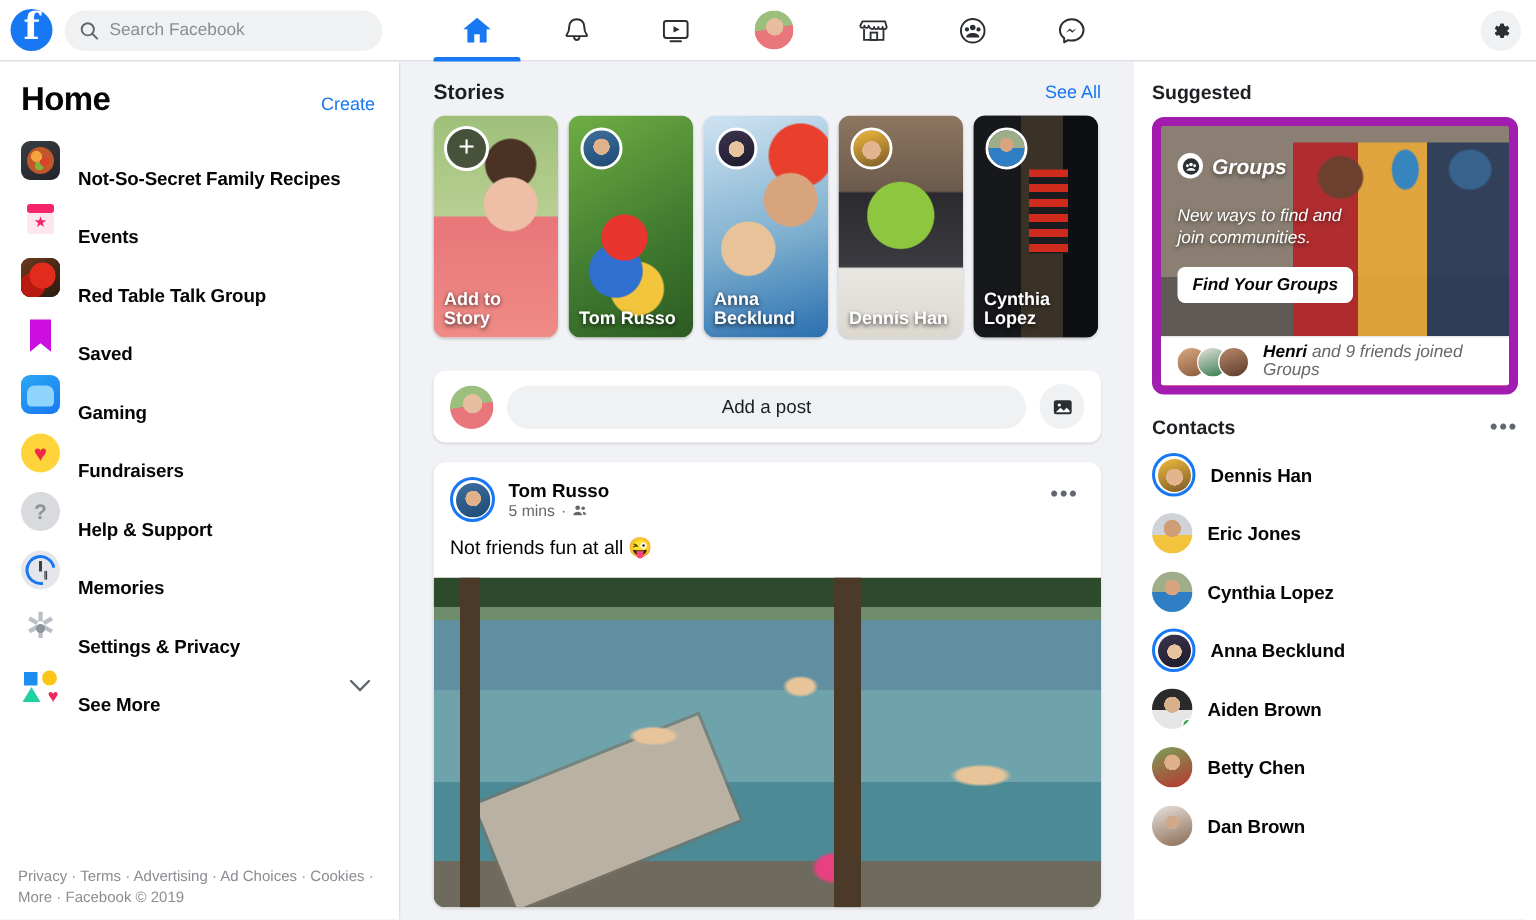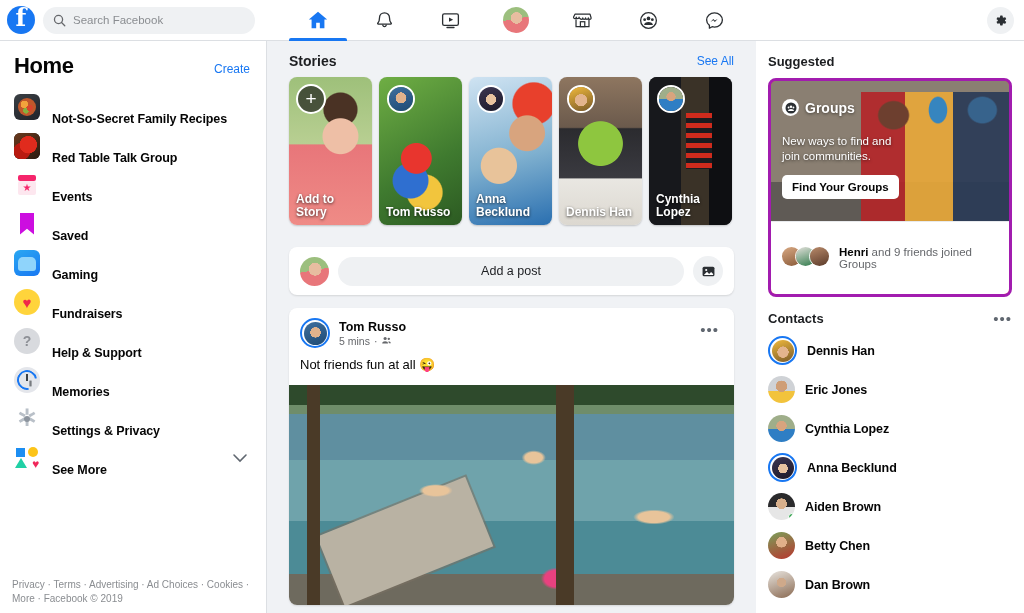--- a/index.html
+++ b/index.html
@@ -243,41 +243,41 @@
     position: absolute; top: 41px; left: 756px; width: 268px; height: 572px;
     background: #fff; overflow: hidden;
   }
   .rail-title { font-size: 13px; font-weight: bold; color: #1c1e21; }
   .rail-sec { padding: 13px 12px 0 12px; }
   .rail-sec.row { display: flex; align-items: center; justify-content: space-between; }
   .rail-dots { color: #606770; font-size: 15px; letter-spacing: 1px; cursor: pointer; }
 
   .sugg-card {
     margin: 9px 12px 0 12px; border-radius: 8px; overflow: hidden;
-    border: 3px solid #a21caf; background: #ef4444;
+    border: 6px solid #a21caf; background: #ef4444; font-style: italic;
   }
   .sugg-hero { height: 140px; position: relative; overflow: hidden; }
   .sugg-overlay { position: absolute; left: 11px; top: 18px; width: 130px; z-index: 3; }
   .sugg-brand { display: flex; align-items: center; gap: 6px; color: #fff; }
   .sugg-brand .g {
     width: 17px; height: 17px; border-radius: 50%; background: #fff;
     display: flex; align-items: center; justify-content: center; flex: none;
   }
   .sugg-brand .n { font-size: 14px; font-weight: bold; text-shadow: 0 1px 3px rgba(0,0,0,.5); }
   .sugg-sub {
     color: #fff; font-size: 11.5px; line-height: 15px; margin-top: 18px;
     text-shadow: 0 1px 3px rgba(0,0,0,.6);
   }
   .sugg-btn {
     display: inline-block; margin-top: 11px; background: #fff; color: #050505;
     font-size: 11.5px; font-weight: bold; border-radius: 5px;
     padding: 6px 10px; cursor: pointer;
   }
   .sugg-foot {
-    display: flex; align-items: flex-start; gap: 9px; padding: 24px 10px;
+    display: flex; align-items: center; gap: 9px; padding: 4px 10px;
     border-top: 1px solid #e8eaed; background: #fff;
   }
   .stack { display: flex; flex: none; }
   .stack .f {
     width: 21px; height: 21px; border-radius: 50%; border: 1.5px solid #fff;
     margin-left: -7px; overflow: hidden;
   }
   .stack .f:first-child { margin-left: 0; }
   .sugg-foot .txt { font-size: 11.5px; color: #65676b; }
   .sugg-foot .txt b { color: #050505; }
@@ -451,26 +451,26 @@
     <div class="sidebar-head">
       <div class="title">Home</div>
       <div class="create">Create</div>
     </div>
 
     <div class="side-item">
       <span class="side-ico ico-recipes"></span>
       <span class="side-label">Not-So-Secret Family Recipes</span>
     </div>
     <div class="side-item">
+      <span class="side-ico ico-events"></span>
+      <span class="side-label">Events</span>
+    </div>
+    <div class="side-item">
       <span class="side-ico ico-redtable"></span>
       <span class="side-label">Red Table Talk Group</span>
-    </div>
-    <div class="side-item">
-      <span class="side-ico ico-events"></span>
-      <span class="side-label">Events</span>
     </div>
     <div class="side-item">
       <span class="side-ico ico-saved"></span>
       <span class="side-label">Saved</span>
     </div>
     <div class="side-item">
       <span class="side-ico ico-gaming"></span>
       <span class="side-label">Gaming</span>
     </div>
     <div class="side-item">

